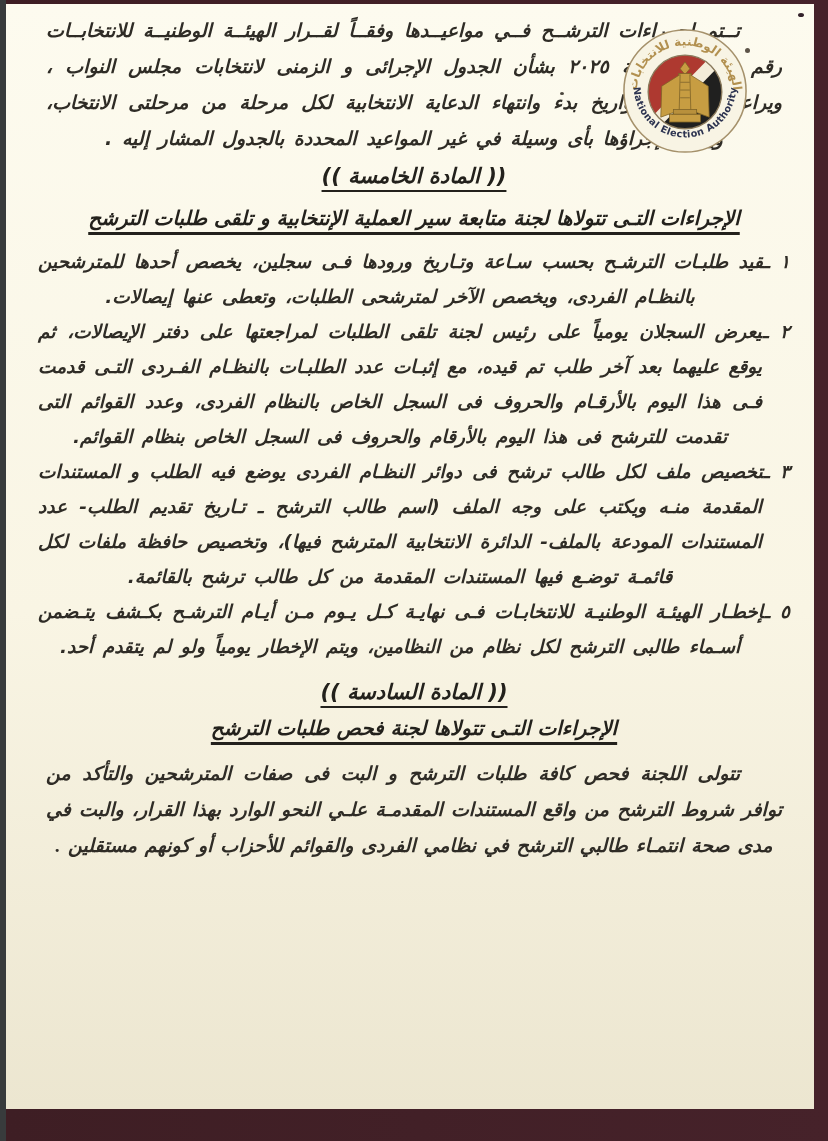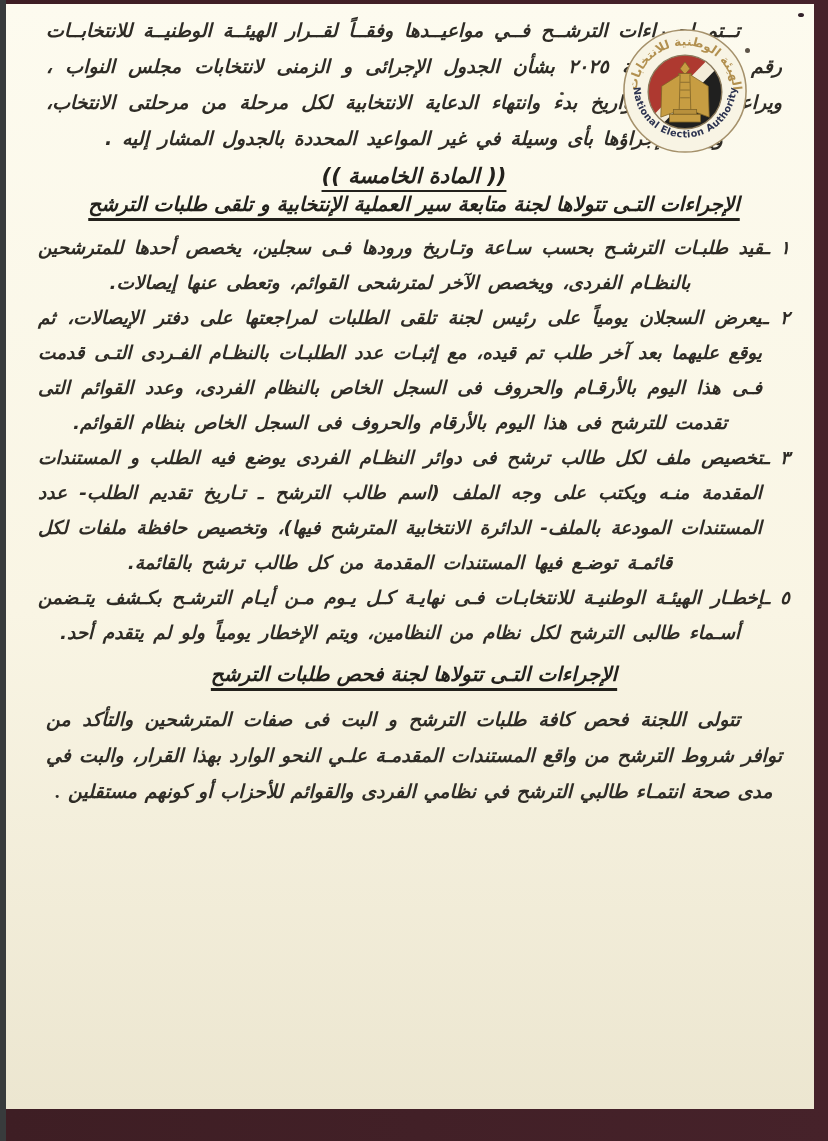--- a/index.html
+++ b/index.html
@@ -30,21 +30,21 @@
     text-decoration:underline;text-decoration-thickness:2px;text-underline-offset:7px;
   }
   .h-first{margin-top:166px;}
   .h-five{margin-top:4px;}
   .h-six{margin-top:16px;}
   .subtitle{
     margin:0;text-align:center;
     font-size:20px;font-weight:bold;font-style:italic;color:#23211c;
     text-decoration:underline;text-decoration-thickness:2.5px;text-underline-offset:7px;
   }
-  .sub-five{margin-top:4px;}
+  .sub-five{margin-top:18px;}
   .sub-six{margin-top:12px;}
   .body-par{
     margin:8px;color:#2f2c26;
     font-size:19px;font-weight:bold;font-style:italic;
     line-height:36px;word-spacing:3px;
     text-align:justify;text-align-last:center;
   }
   .indent{text-indent:42px;}
   .par-one{margin-top:8px;}
   .par-final{margin-top:16px;font-family:Liberation Serif, serif;}
@@ -106,32 +106,33 @@
 
 
     <p class="body-par indent par-one">تــتم إجــراءات الترشــح فــي مواعيــدها وفقــاً لقــرار الهيئــة الوطنيــة للانتخابــات رقم ( ٣٨ ) لسنة ٢٠٢٥ بشأن الجدول الإجرائى و الزمنى لانتخابات مجلس النواب ، ويراعي الالتزام بتواريخ بدء وانتهاء الدعاية الانتخابية لكل مرحلة من مرحلتى الانتخاب، ويحظر إجراؤها بأى وسيلة في غير المواعيد المحددة  بالجدول المشار إليه .</p>
 
     <h2 class="article-heading h-five">(( المادة الخامسة ))</h2>
 
     <h3 class="subtitle sub-five">الإجراءات التـى تتولاها لجنة متابعة سير العملية الإنتخابية و تلقى طلبات الترشح</h3>
 
     <div class="list">
       <div class="list-item">
-        <span class="num">١ ـ</span><span>قيد طلبـات الترشـح  بحسب سـاعة وتـاريخ ورودها فـى سجلين، يخصص أحدها للمترشحين بالنظـام الفردى، ويخصص الآخر لمترشحى القوائم، وتعطى عنها إيصالات.</span>
+        <span class="num">١ ـ</span><span>قيد طلبـات الترشـح  بحسب سـاعة وتـاريخ ورودها فـى سجلين، يخصص أحدها للمترشحين بالنظـام الفردى، ويخصص الآخر لمترشحى الطلبات، وتعطى عنها إيصالات.</span>
       </div>
       <div class="list-item">
         <span class="num">٢ ـ</span><span>يعرض السجلان يومياً على رئيس لجنة تلقى الطلبات لمراجعتها على دفتر الإيصالات، ثم يوقع عليهما بعد آخر طلب تم قيده، مع إثبـات عدد الطلبـات بالنظـام الفـردى التـى قدمت فـى هذا اليوم بالأرقـام والحروف فى السجل الخاص بالنظام الفردى، وعدد القوائم التى تقدمت للترشح فى هذا اليوم بالأرقام والحروف فى السجل الخاص بنظام القوائم.</span>
       </div>
       <div class="list-item">
         <span class="num">٣ ـ</span><span>تخصيص ملف لكل طالب ترشح فى دوائر النظـام الفردى يوضع فيه الطلب و المستندات المقدمة منـه ويكتب على وجه الملف (اسم طالب الترشح ـ تـاريخ تقديم الطلب- عدد المستندات المودعة بالملف- الدائرة الانتخابية المترشح فيها)، وتخصيص حافظة ملفات لكل قائمـة توضـع فيها المستندات المقدمة من كل طالب ترشح بالقائمة.</span>
       </div>
       <div class="list-item">
         <span class="num">٥ ـ</span><span>إخطـار الهيئـة الوطنيـة للانتخابـات فـى نهايـة كـل يـوم مـن أيـام الترشـح بكـشف يتـضمن أسـماء طالبى الترشح لكل نظام من النظامين، ويتم الإخطار يومياً ولو لم يتقدم أحد.</span>
       </div>
     </div>
 
+    <h2 class="article-heading h-six">(( المادة السادسة ))</h2>
 
     <h3 class="subtitle sub-six">الإجراءات التـى تتولاها لجنة فحص طلبات الترشح</h3>
 
     <p class="body-par indent par-final">تتولى اللجنة فحص كافة طلبات الترشح و البت فى صفات المترشحين والتأكد من توافر شروط الترشح  من واقع المستندات المقدمـة علـي النحو الوارد بهذا القرار،  والبت في مدى صحة انتمـاء طالبي الترشح في نظامي الفردى والقوائم للأحزاب أو كونهم مستقلين .</p>
 
   </div>
 </div>
 
 </body></html>

